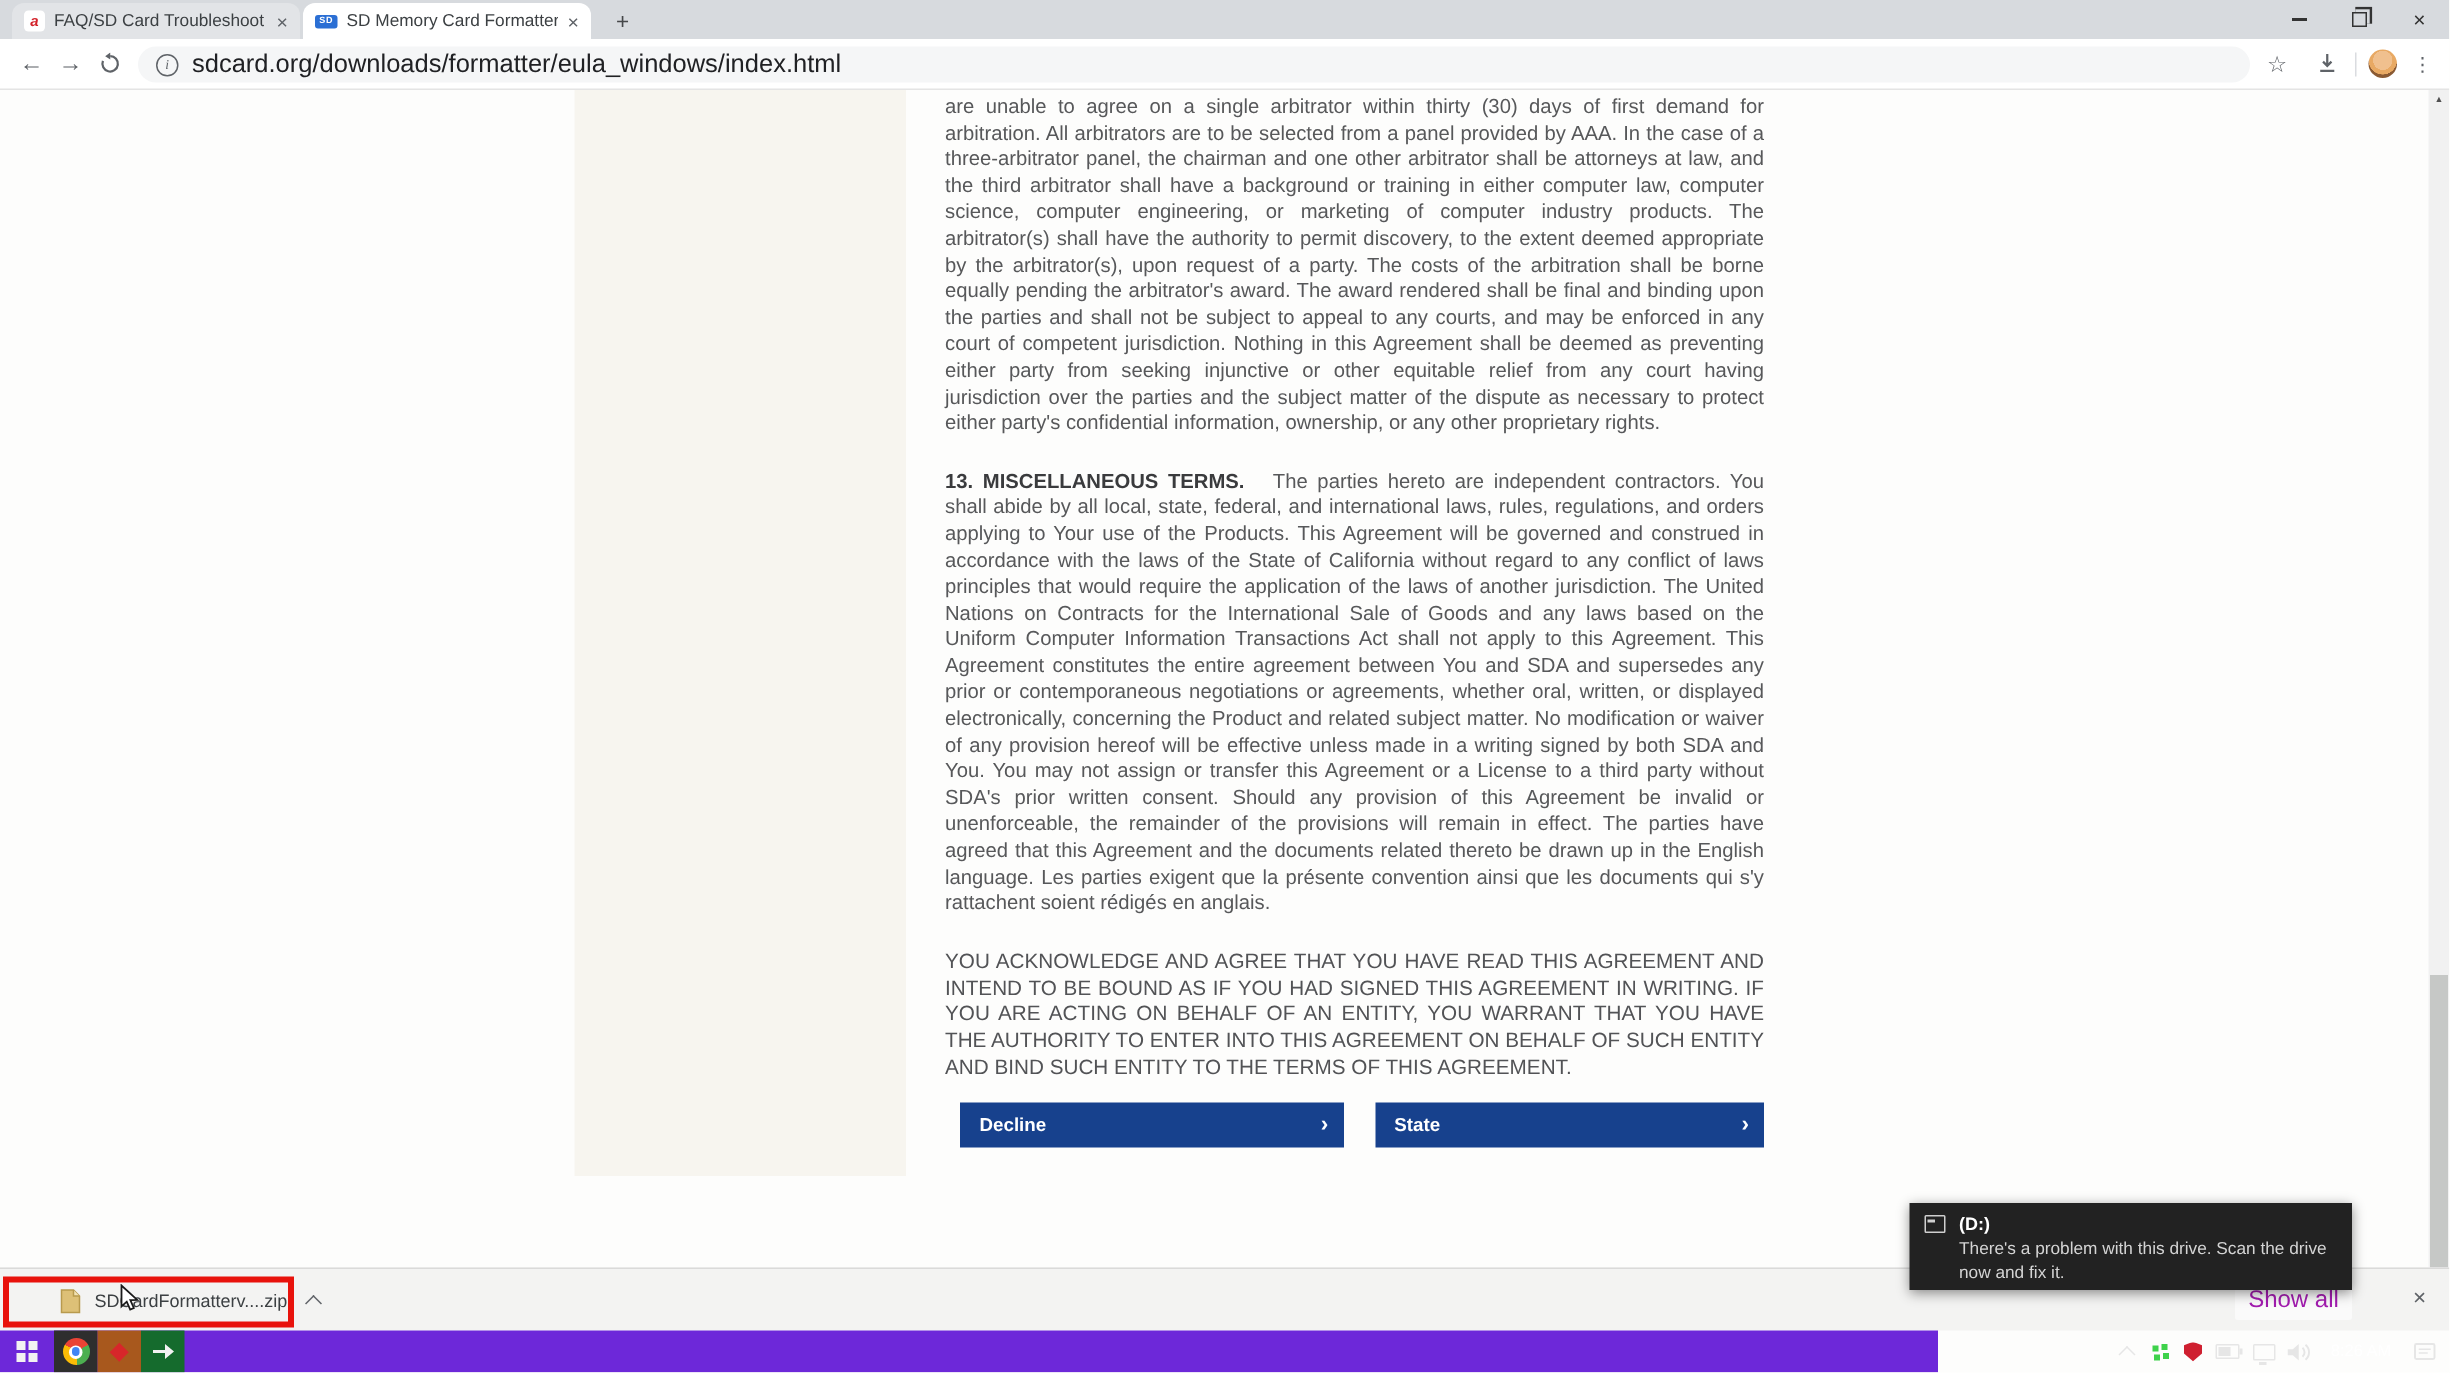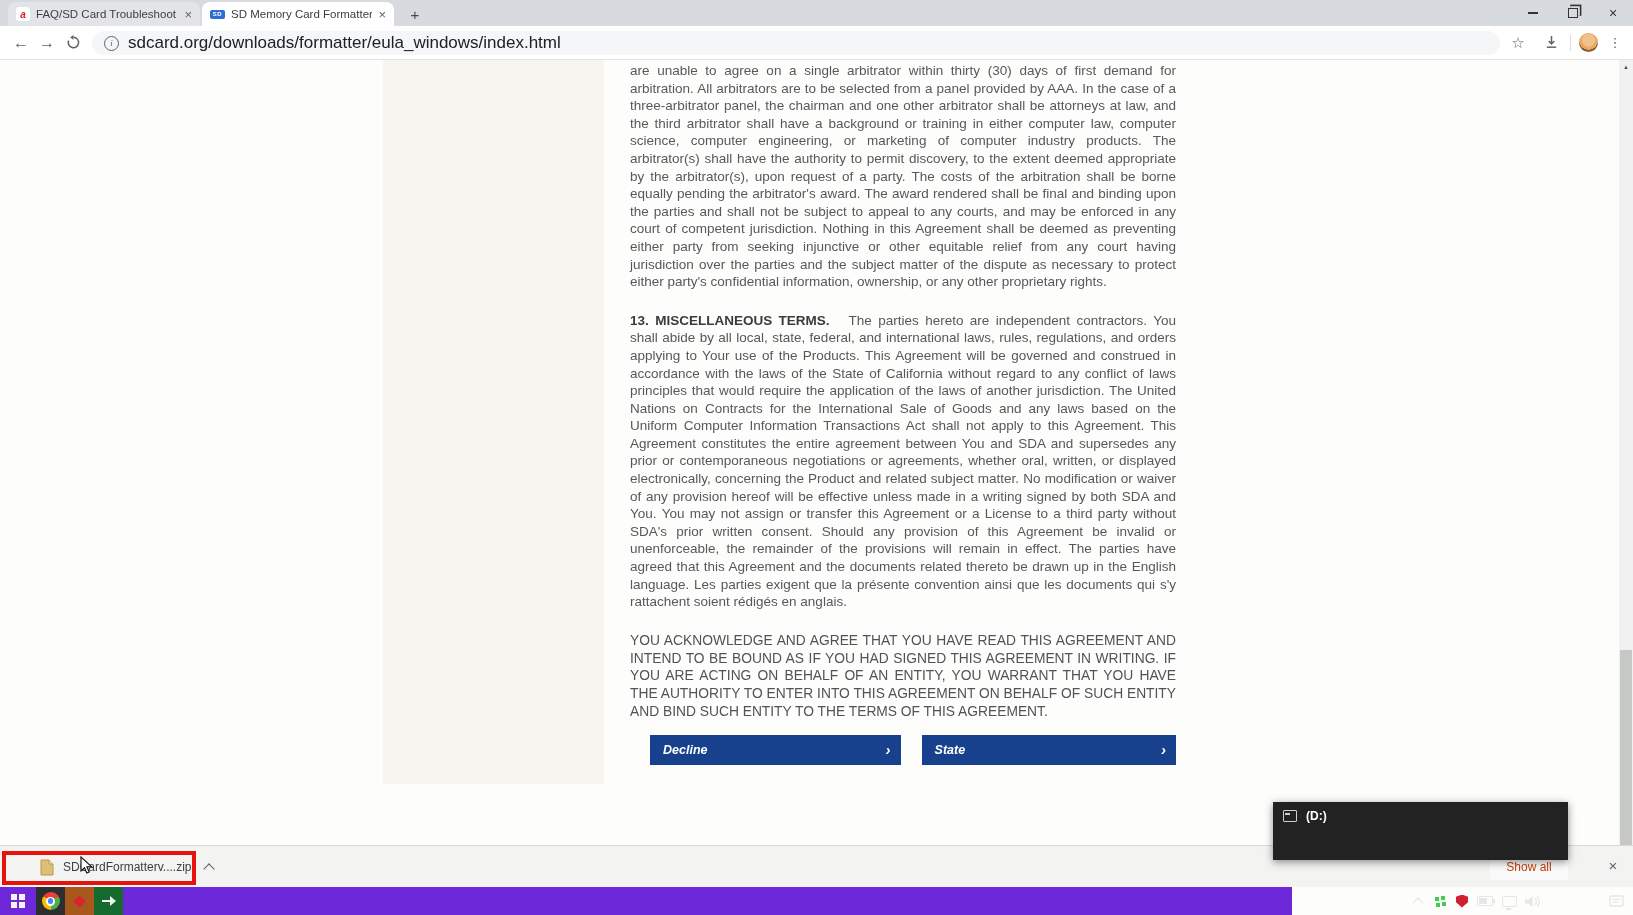--- a/index.html
+++ b/index.html
@@ -43,40 +43,40 @@
   .avatar-circle{width:19px;height:19px;border-radius:50%;background:radial-gradient(circle at 50% 38%,#f0c08e 0 42%,#e8a963 43% 62%,#8a5a33 63% 100%);}
   .dots{left:1603px;width:24px;color:#5f6368;font-size:13px;letter-spacing:0;}
 
   
   .content{position:absolute;left:0;top:60px;width:1455px;height:785px;background:#fdfdfc;}
   .cream-panel{position:absolute;left:383px;top:0;width:221px;height:724px;background:#f7f5ef;}
   .eula{position:absolute;left:630px;top:2px;width:546px;color:#57585a;}
   .eula p{margin:0 0 21px 0;text-align:justify;font-size:13.5px;line-height:17.6px;}
   .eula p.caps{font-size:13.8px;line-height:17.8px;margin-bottom:13px;color:#525356;}
   .eula b{color:#3a3b3d;}
-  .btn-row{display:flex;gap:21px;margin-left:20px;margin-top:14px;font-style:italic;}
+  .btn-row{display:flex;gap:21px;margin-left:10px;margin-top:14px;}
   .eula-btn{position:relative;height:30px;background:#17418d;color:#ffffff;display:flex;align-items:center;
             padding-left:13px;box-sizing:border-box;font-size:12.5px;font-weight:bold;}
   .btn-decline{width:257px;}
   .btn-accept{width:261px;}
   .btn-chev{position:absolute;right:10px;top:6px;font-size:15px;font-weight:bold;}
 
   
   .scrollbar{position:absolute;left:1619px;top:60px;width:14px;height:785px;background:#f1f1f1;}
   .sb-up{position:absolute;left:0;top:4px;width:14px;text-align:center;font-size:6px;color:#505050;}
   .sb-thumb{position:absolute;left:1px;top:590px;width:12px;height:195px;background:#c6c8c6;}
 
   
   .shelf{position:absolute;left:0;top:845px;width:1633px;height:42px;background:#f3f3f2;border-top:1px solid #dadad9;box-sizing:border-box;}
   .dl-item{position:absolute;left:40px;top:8px;height:26px;display:flex;align-items:center;}
   .dl-name{font-size:12px;color:#3c4043;margin-left:9px;}
   .dl-chev{width:7px;height:7px;border-top:1.8px solid #5f6368;border-right:1.8px solid #5f6368;
            transform:rotate(-45deg);margin-left:14px;margin-top:3px;}
   .show-all{position:absolute;left:1490px;top:8px;width:78px;height:26px;background:#fafafa;border-radius:2px;
-            display:flex;align-items:center;justify-content:center;font-size:12px;color:#c2410c;}
+            display:flex;align-items:center;justify-content:center;font-size:16px;color:#a21caf;}
   .shelf-close{position:absolute;left:1600px;top:6px;width:26px;height:26px;display:flex;align-items:center;justify-content:center;
                color:#5f6368;font-size:15px;}
   .red-box{position:absolute;left:2px;top:851px;width:194px;height:34px;border:4px solid #e8120c;box-sizing:border-box;z-index:30;}
 
   
   .cursor{position:absolute;left:80px;top:856px;z-index:40;}
 
   
   .toast{position:absolute;left:1273px;top:802px;width:295px;height:58px;background:#222222;z-index:25;
          box-shadow:0 2px 8px rgba(0,0,0,.45);box-sizing:border-box;padding:7px 10px 0 10px;}
@@ -222,20 +222,21 @@
     <svg width="13" height="19" viewBox="0 0 13 19">
       <path d="M1 1 L1 15 L4.5 11.8 L6.8 17 L9.2 16 L6.9 10.8 L11.5 10.6 Z" fill="#ffffff" stroke="#1a1a1a" stroke-width="1.2"></path>
     </svg>
   </div>
 
   <div class="toast">
     <div class="toast-head">
       <span class="drive-ico"></span>
       <span class="toast-title">(D:)</span>
     </div>
+    <div class="toast-msg">There's a problem with this drive. Scan the drive now and fix it.</div>
   </div>
 
   <div class="taskbar">
     <div class="tb-item start">
       <div class="win-logo">
           <span></span>
           <span></span>
           <span></span>
           <span></span>
         </div>

